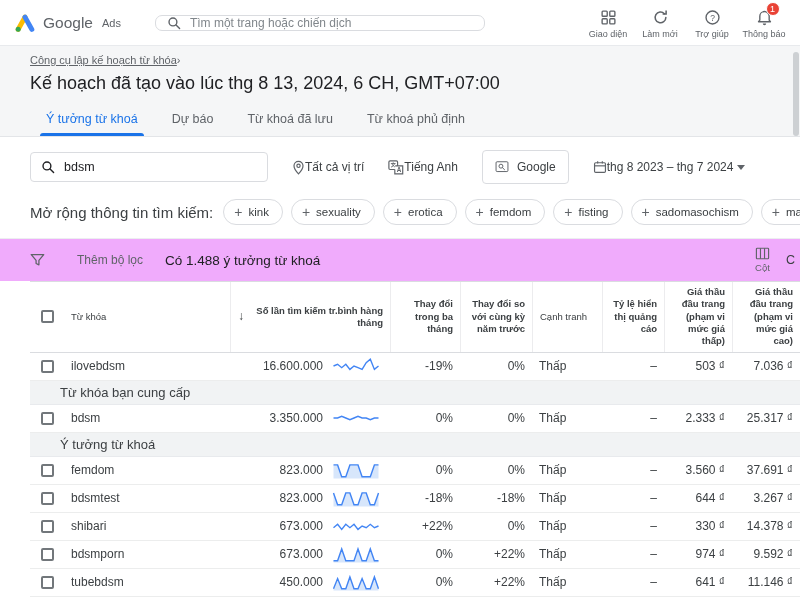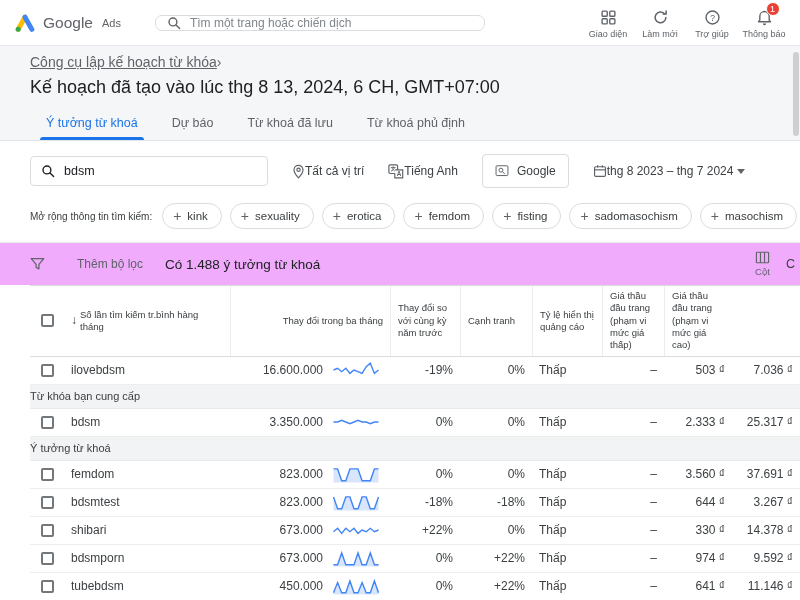--- a/index.html
+++ b/index.html
@@ -15,68 +15,68 @@
   .topsearch input{border:none;outline:none;flex:1;font-size:12px;color:#202124;font-family:inherit;background:transparent;}
   .topsearch input::placeholder{color:#80868b;}
   .top-actions{margin-left:auto;display:flex;}
   .action{width:52px;display:flex;flex-direction:column;align-items:center;gap:3px;cursor:pointer;padding-top:2px;}
   .a-icon{height:18px;display:flex;align-items:center;position:relative;}
   .a-label{font-size:9px;color:#5f6368;white-space:nowrap;}
   .badge{position:absolute;top:-6px;left:10px;background:#e94235;color:#fff;font-size:9px;min-width:14px;height:14px;border-radius:8px;display:flex;align-items:center;justify-content:center;padding:0 3px;border:1px solid #fff;}
 
   
   .subheader{background:#f5f6f7;border-bottom:1px solid #e3e5e8;}
-  .breadcrumb{padding:8px 0 0 30px;font-size:14px;color:#5f6368;display:flex;align-items:center;}
+  .breadcrumb{padding:8px 0 0 30px;font-size:11px;color:#5f6368;display:flex;align-items:center;}
   .bc-link{text-decoration:underline;cursor:pointer;}
   .page-title{padding:7px 0 0 30px;font-size:18px;font-weight:400;color:#202124;}
   .tabs{padding:12px 0 0 30px;display:flex;gap:2px;}
   .tab{padding:6px 16px 10px;font-size:12.5px;color:#5f6368;font-weight:500;cursor:pointer;position:relative;white-space:nowrap;}
   .tab.active{color:#1a73e8;}
   .tab.active::after{content:"";position:absolute;left:10px;right:10px;bottom:0;height:3px;background:#1a73e8;border-radius:3px 3px 0 0;}
 
   
   .controls{display:flex;align-items:center;gap:24px;padding:12px 0 0 30px;height:48px;background:#fff;}
   .kw-box{width:238px;height:30px;border:1px solid #dadce0;border-radius:4px;display:flex;align-items:center;gap:9px;padding:0 10px;cursor:text;}
   .kw-text{font-size:12.5px;color:#202124;}
   .control-item{display:flex;align-items:center;font-size:12px;color:#3c4043;cursor:pointer;white-space:nowrap;}
   .network-box{border:1px solid #dadce0;border-radius:4px;height:34px;padding:0 12px;display:flex;align-items:center;gap:8px;font-size:12px;color:#3c4043;background:#fff;cursor:pointer;}
   .caret{width:0;height:0;border-left:4px solid transparent;border-right:4px solid transparent;border-top:5px solid #5f6368;margin-left:4px;}
 
   
   .broaden{display:flex;align-items:center;gap:8px;padding:14px 0 0 30px;background:#fff;}
-  .broaden-label{font-size:10px;color:#3c4043;margin-right:2px;white-space:nowrap;}
+  .broaden-label{font-size:15px;color:#3c4043;margin-right:2px;white-space:nowrap;}
   .chip{display:flex;align-items:center;gap:6px;border:1px solid #dadce0;border-radius:15px;height:26px;padding:0 13px 0 10px;font-size:11.5px;color:#3c4043;cursor:pointer;background:#fff;white-space:nowrap;}
   .chip-plus{font-size:14px;color:#5f6368;line-height:1;}
 
   
   .toolbar{display:flex;align-items:center;margin-top:13px;border-top:1px solid #eceef0;padding:8px 4px 8px 30px;background:#f0abfc;}
   .funnel-wrap{margin-right:32px;cursor:pointer;display:flex;align-items:center;}
   .add-filter{font-size:12px;color:#5f6368;margin-right:22px;cursor:pointer;white-space:nowrap;}
   .results-count{font-size:13.5px;color:#202124;white-space:nowrap;}
   .cols-control{margin-left:auto;margin-right:16px;display:flex;flex-direction:column;align-items:center;gap:2px;font-size:9.5px;color:#5f6368;cursor:pointer;}
   .cut-control{width:10px;overflow:hidden;font-size:12.5px;color:#3c4043;cursor:pointer;}
 
   
   .table{margin-left:30px;background:#fff;}
   .grid-cols{display:grid;grid-template-columns:34px 166px 160px 70px 72px 70px 62px 68px 68px;}
   .thead{border-top:1px solid #dadce0;border-bottom:1px solid #dadce0;min-height:42px;}
   .th{display:flex;align-items:center;padding:4px 7px;font-size:9.5px;color:#3c4043;line-height:1.3;}
   .th.right{justify-content:flex-end;}
-  .th.right span{}
+  .th.right span{text-align:right;font-weight:bold;}
   .th:nth-child(n+3){border-left:1px solid #ececee;}
   .th-check{justify-content:center;padding:0;border-left:none !important;}
   .sort-arrow{font-size:12px;margin-right:3px;color:#3c4043;flex:0 0 auto;}
   .trow.data-row{height:28px;border-bottom:1px solid #eceded;align-items:center;}
   .td{display:flex;align-items:center;padding:0 7px;font-size:12px;color:#3c4043;overflow:hidden;white-space:nowrap;height:100%;}
   .num-r{justify-content:flex-end;}
   .td-check{justify-content:center;padding:0;}
   .checkbox{width:13px;height:13px;border:2px solid #72777b;border-radius:2px;background:#fff;cursor:pointer;flex:0 0 auto;}
   .td-searches{justify-content:flex-end;gap:9px;padding-right:10px;}
   .section-row{height:24px;background:#f1f3f4;border-bottom:1px solid #e8eaed;}
-  .section-label{height:100%;display:flex;align-items:center;font-size:11px;color:#3c4043;}
+  .section-label{height:100%;display:flex;align-items:center;padding-left:30px;font-size:13px;color:#3c4043;}
 
   
   .scroll-thumb{position:absolute;right:1px;top:52px;width:6px;height:84px;background:#cdd0d3;border-radius:3px;}
 </style>
 </head>
 <body>
 
 <header class="topbar">
   <div class="brand">
     <span style="display:flex;">
@@ -270,20 +270,23 @@
     <span>Cột</span>
   </div>
   <span class="cut-control">C</span>
 </div>
 
 <div class="table">
   <div class="thead grid-cols">
     <div class="th th-check">
       <div class="checkbox"></div>
     </div>
+    <div class="th">
+        <span>Từ khóa</span>
+      </div>
     <div class="th right">
       <span class="sort-arrow">↓</span>
       <span>Số lần tìm kiếm tr.bình hàng tháng</span>
     </div>
     <div class="th right">
         <span>Thay đổi trong ba tháng</span>
       </div>
     <div class="th right">
         <span>Thay đổi so với cùng kỳ năm trước</span>
       </div>

